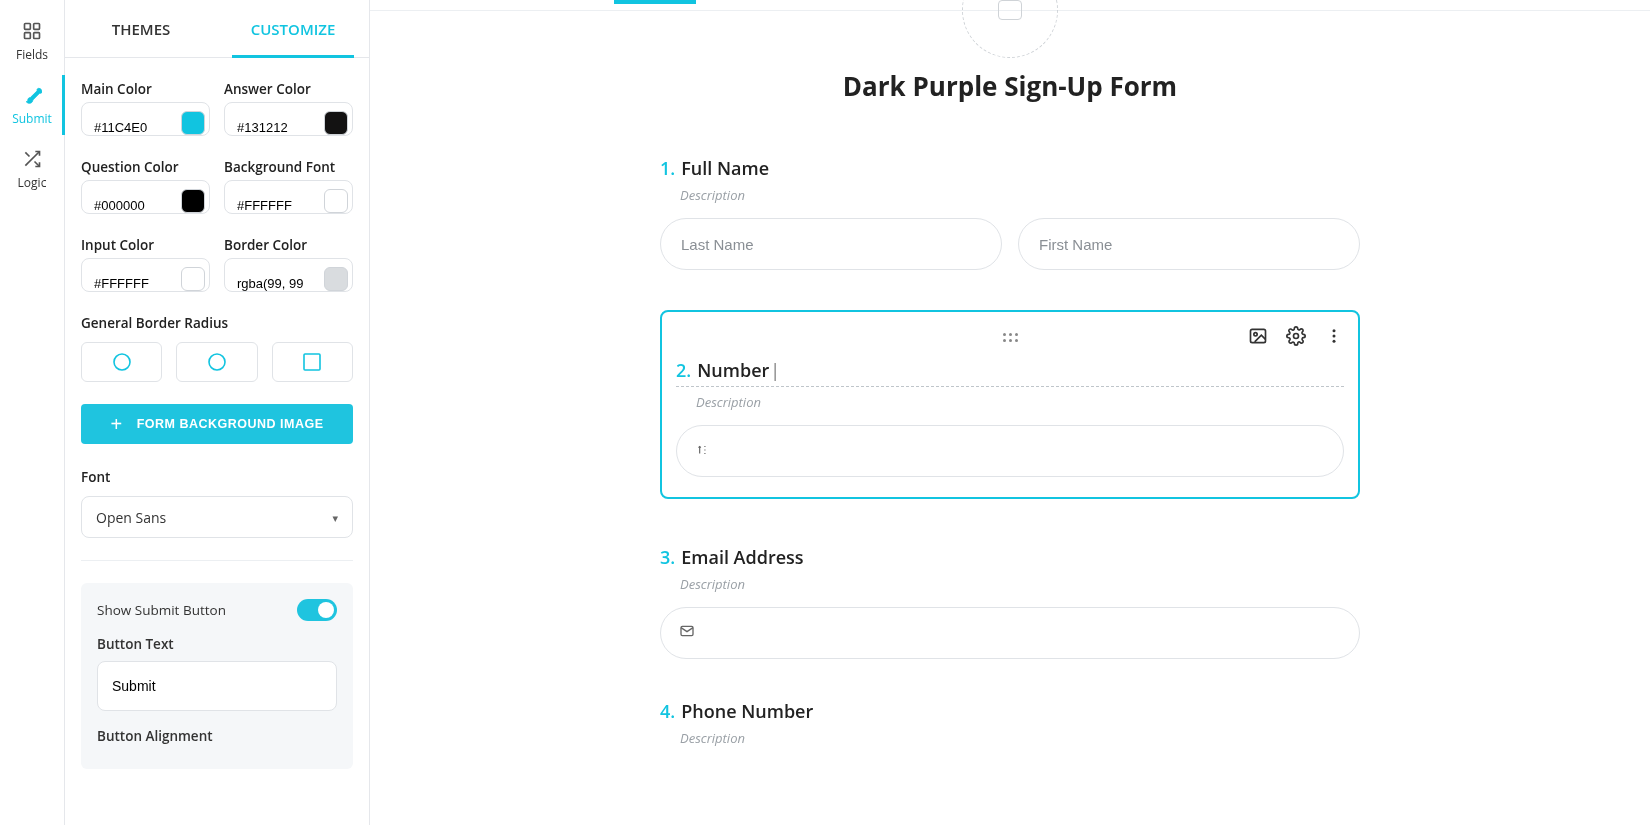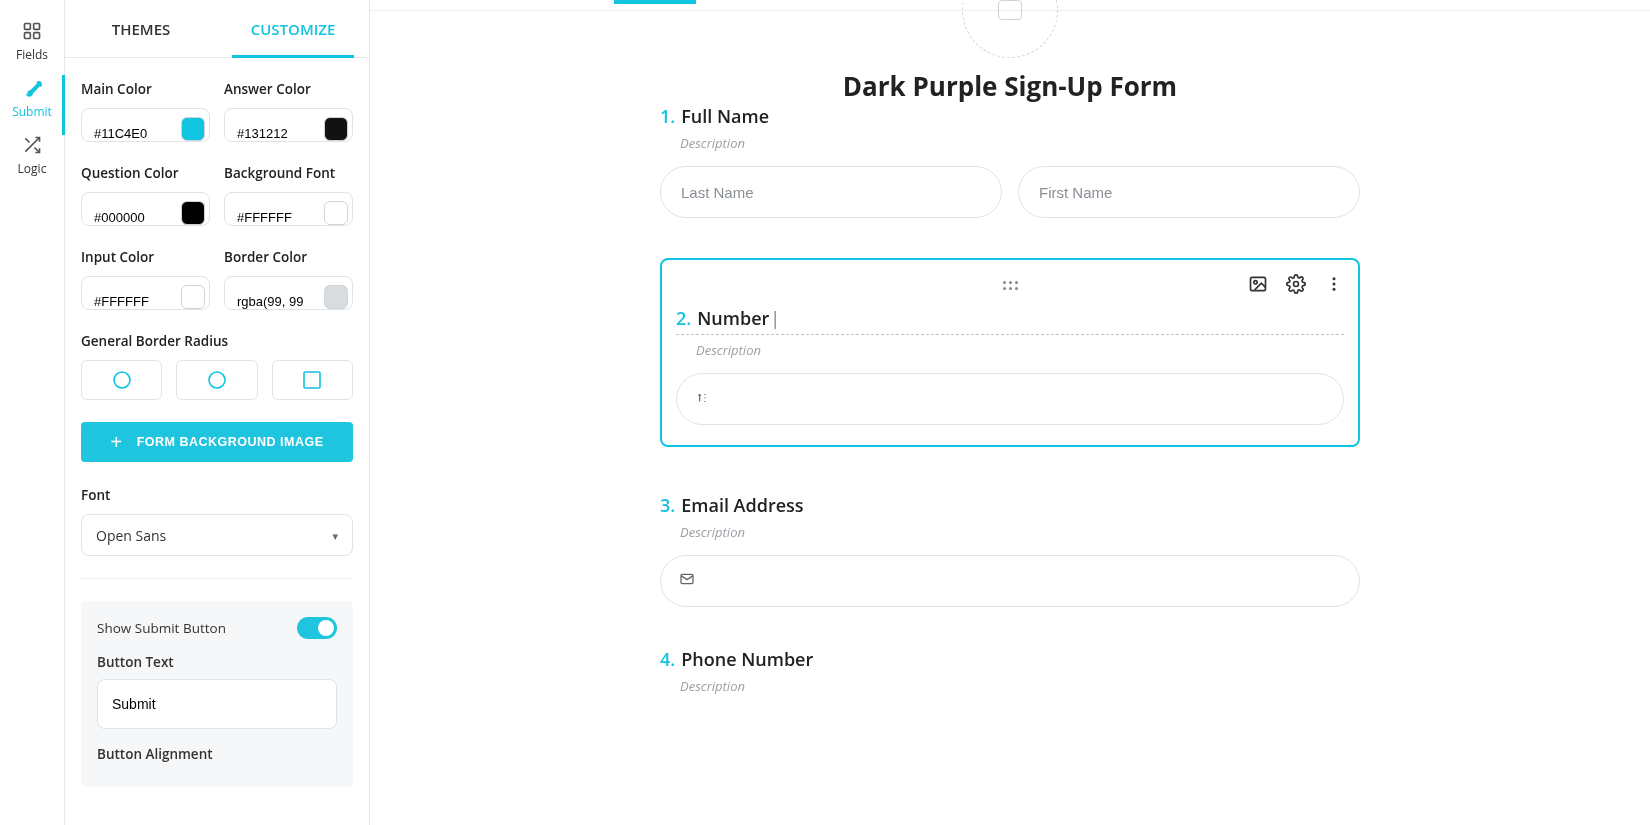--- a/index.html
+++ b/index.html
@@ -17,21 +17,21 @@
 .left-rail {
   position: absolute;
   left: 0; top: 0;
   width: 65px;
   height: 100%;
   border-right: 1px solid #e5e7eb;
   display: flex;
   flex-direction: column;
   align-items: center;
   padding-top: 20px;
-  gap: 14px;
+  gap: 21px;
 }
 .rail-item {
   display: flex;
   flex-direction: column;
   align-items: center;
   gap: 4px;
   cursor: pointer;
   font-size: 12px;
   color: #333;
 }
@@ -84,21 +84,21 @@
 }
 .sidebar-scroll::-webkit-scrollbar { width: 10px; }
 .sidebar-scroll::-webkit-scrollbar-thumb { background: #c5c5c5; border-radius: 5px; }
 .sidebar-scroll::-webkit-scrollbar-track { background: transparent; }
 
 .row2 {
   display: flex;
   gap: 14px;
   margin-bottom: 22px;
 }
-.field-group { flex: 1; display: flex; flex-direction: column; gap: 10px; }
+.field-group { flex: 1; display: flex; flex-direction: column; gap: 4px; }
 .field-label { font-size: 13.5px; font-weight: 600; color: #222; }
 .color-row {
   display: flex;
   align-items: flex-end;
   gap: 6px;
   border: 1px solid #e0e3e7;
   border-radius: 8px;
   height: 34px;
   padding: 0 4px 0 12px;
 }
@@ -256,20 +256,21 @@
   left: 50%;
   transform: translateX(-50%);
   top: 68px;
   width: 700px;
 }
 .form-title {
   text-align: center;
   font-size: 26px;
   font-weight: 700;
   color: #222;
+  margin-bottom: 52px;
 }
 
 .q-block { margin-bottom: 40px; }
 .q-title { font-size: 18px; font-weight: 600; color: #222; margin-bottom: 6px; display:flex; align-items:baseline; gap:6px; }
 .q-title .num { color: #11c4e0; font-weight:600; }
 .q-desc { font-size: 13px; color: #9aa0a6; font-style: italic; margin-left: 20px; margin-bottom: 14px; }
 .name-row { display: flex; gap: 16px; }
 .pill-input {
   flex: 1;
   height: 52px;

